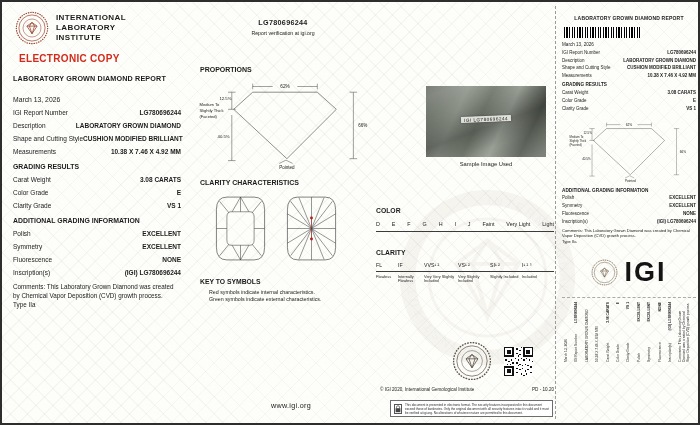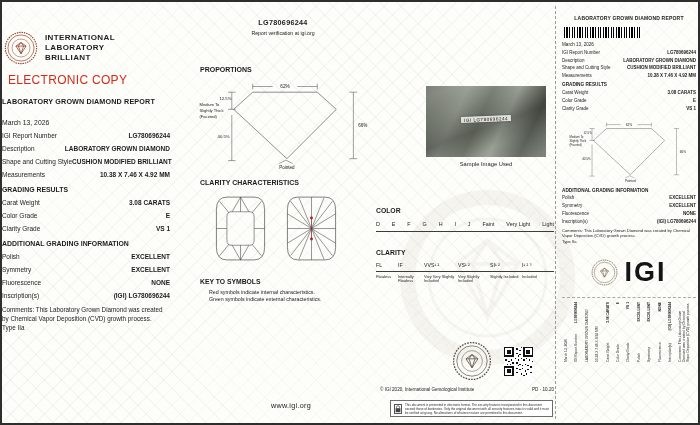--- a/index.html
+++ b/index.html
@@ -7,24 +7,24 @@
   body { font-family:"Liberation Sans", sans-serif; color:#1c1c1c; }
 
   #cert { position:relative; width:700px; height:425px; margin:0 auto;
           background:#fdfdfa; border:2px solid #2e2e2e; overflow:hidden; }
   #cert::before { content:""; position:absolute; inset:0; pointer-events:none;
     background:
       repeating-linear-gradient(45deg, rgba(120,108,85,.05) 0 1px, transparent 1px 12px),
       repeating-linear-gradient(-45deg, rgba(120,108,85,.05) 0 1px, transparent 1px 12px); }
 
   
-  .left { position:absolute; left:0; top:9px; width:168px;margin-top:20px; }
+  .left { position:absolute; left:11px; top:9px; width:168px; }
   .logo-row { display:flex; align-items:center; gap:7px; margin-left:2px; }
   .org { font-size:8px; font-weight:bold; letter-spacing:.4px; line-height:10px; }
-  .ecopy { margin:8px 0 0 6px; font-size:12px; font-weight:normal; color:#d22b1c; letter-spacing:.3px; }
+  .ecopy { margin:8px 0 0 6px; font-size:10px; font-weight:bold; color:#d22b1c; letter-spacing:.3px; }
   .rep-title { margin-top:10px; font-size:7.2px; font-weight:bold; letter-spacing:.15px; }
   .date { margin-top:13px; font-size:6.8px; }
   .row { display:flex; justify-content:space-between; align-items:baseline; margin-top:6px; font-size:6.5px; }
   .row .lbl { white-space:nowrap; }
   .row .val { font-weight:bold; text-align:right; white-space:nowrap; }
   .sec { margin-top:8px; font-size:6.9px; font-weight:bold; }
   .comments { margin-top:7px; font-size:6.3px; line-height:8.6px; }
   .typeline { margin-top:1px; font-size:6.3px; }
 
   
@@ -118,21 +118,21 @@
     <div class="logo-row">
       <svg width="34" height="34" viewBox="0 0 40 40">
         <circle cx="20" cy="20" r="18.4" fill="none" stroke="#96402c" stroke-width="1.3" stroke-dasharray="1.7 1.1"></circle>
         <circle cx="20" cy="20" r="15.4" fill="none" stroke="#96402c" stroke-width=".8"></circle>
         <circle cx="20" cy="20" r="10.6" fill="none" stroke="#96402c" stroke-width=".6"></circle>
         <path d="M20,13.5 L26,17.8 L20,26.8 L14,17.8 Z M14,17.8 H26 M20,13.5 L17,17.8 L20,26.8 L23,17.8 L20,13.5" fill="none" stroke="#96402c" stroke-width=".9"></path>
       </svg>
       <div class="org">
         <div>INTERNATIONAL</div>
         <div>LABORATORY</div>
-        <div>BRILLIANT</div>
+        <div>INSTITUTE</div>
       </div>
     </div>
     <div class="ecopy">ELECTRONIC COPY</div>
     <div class="rep-title">LABORATORY GROWN DIAMOND REPORT</div>
     <div class="date">March 13, 2026</div>
 
     <div class="row">
       <span class="lbl">IGI Report Number</span>
       <span class="val">LG780696244</span>
     </div>

